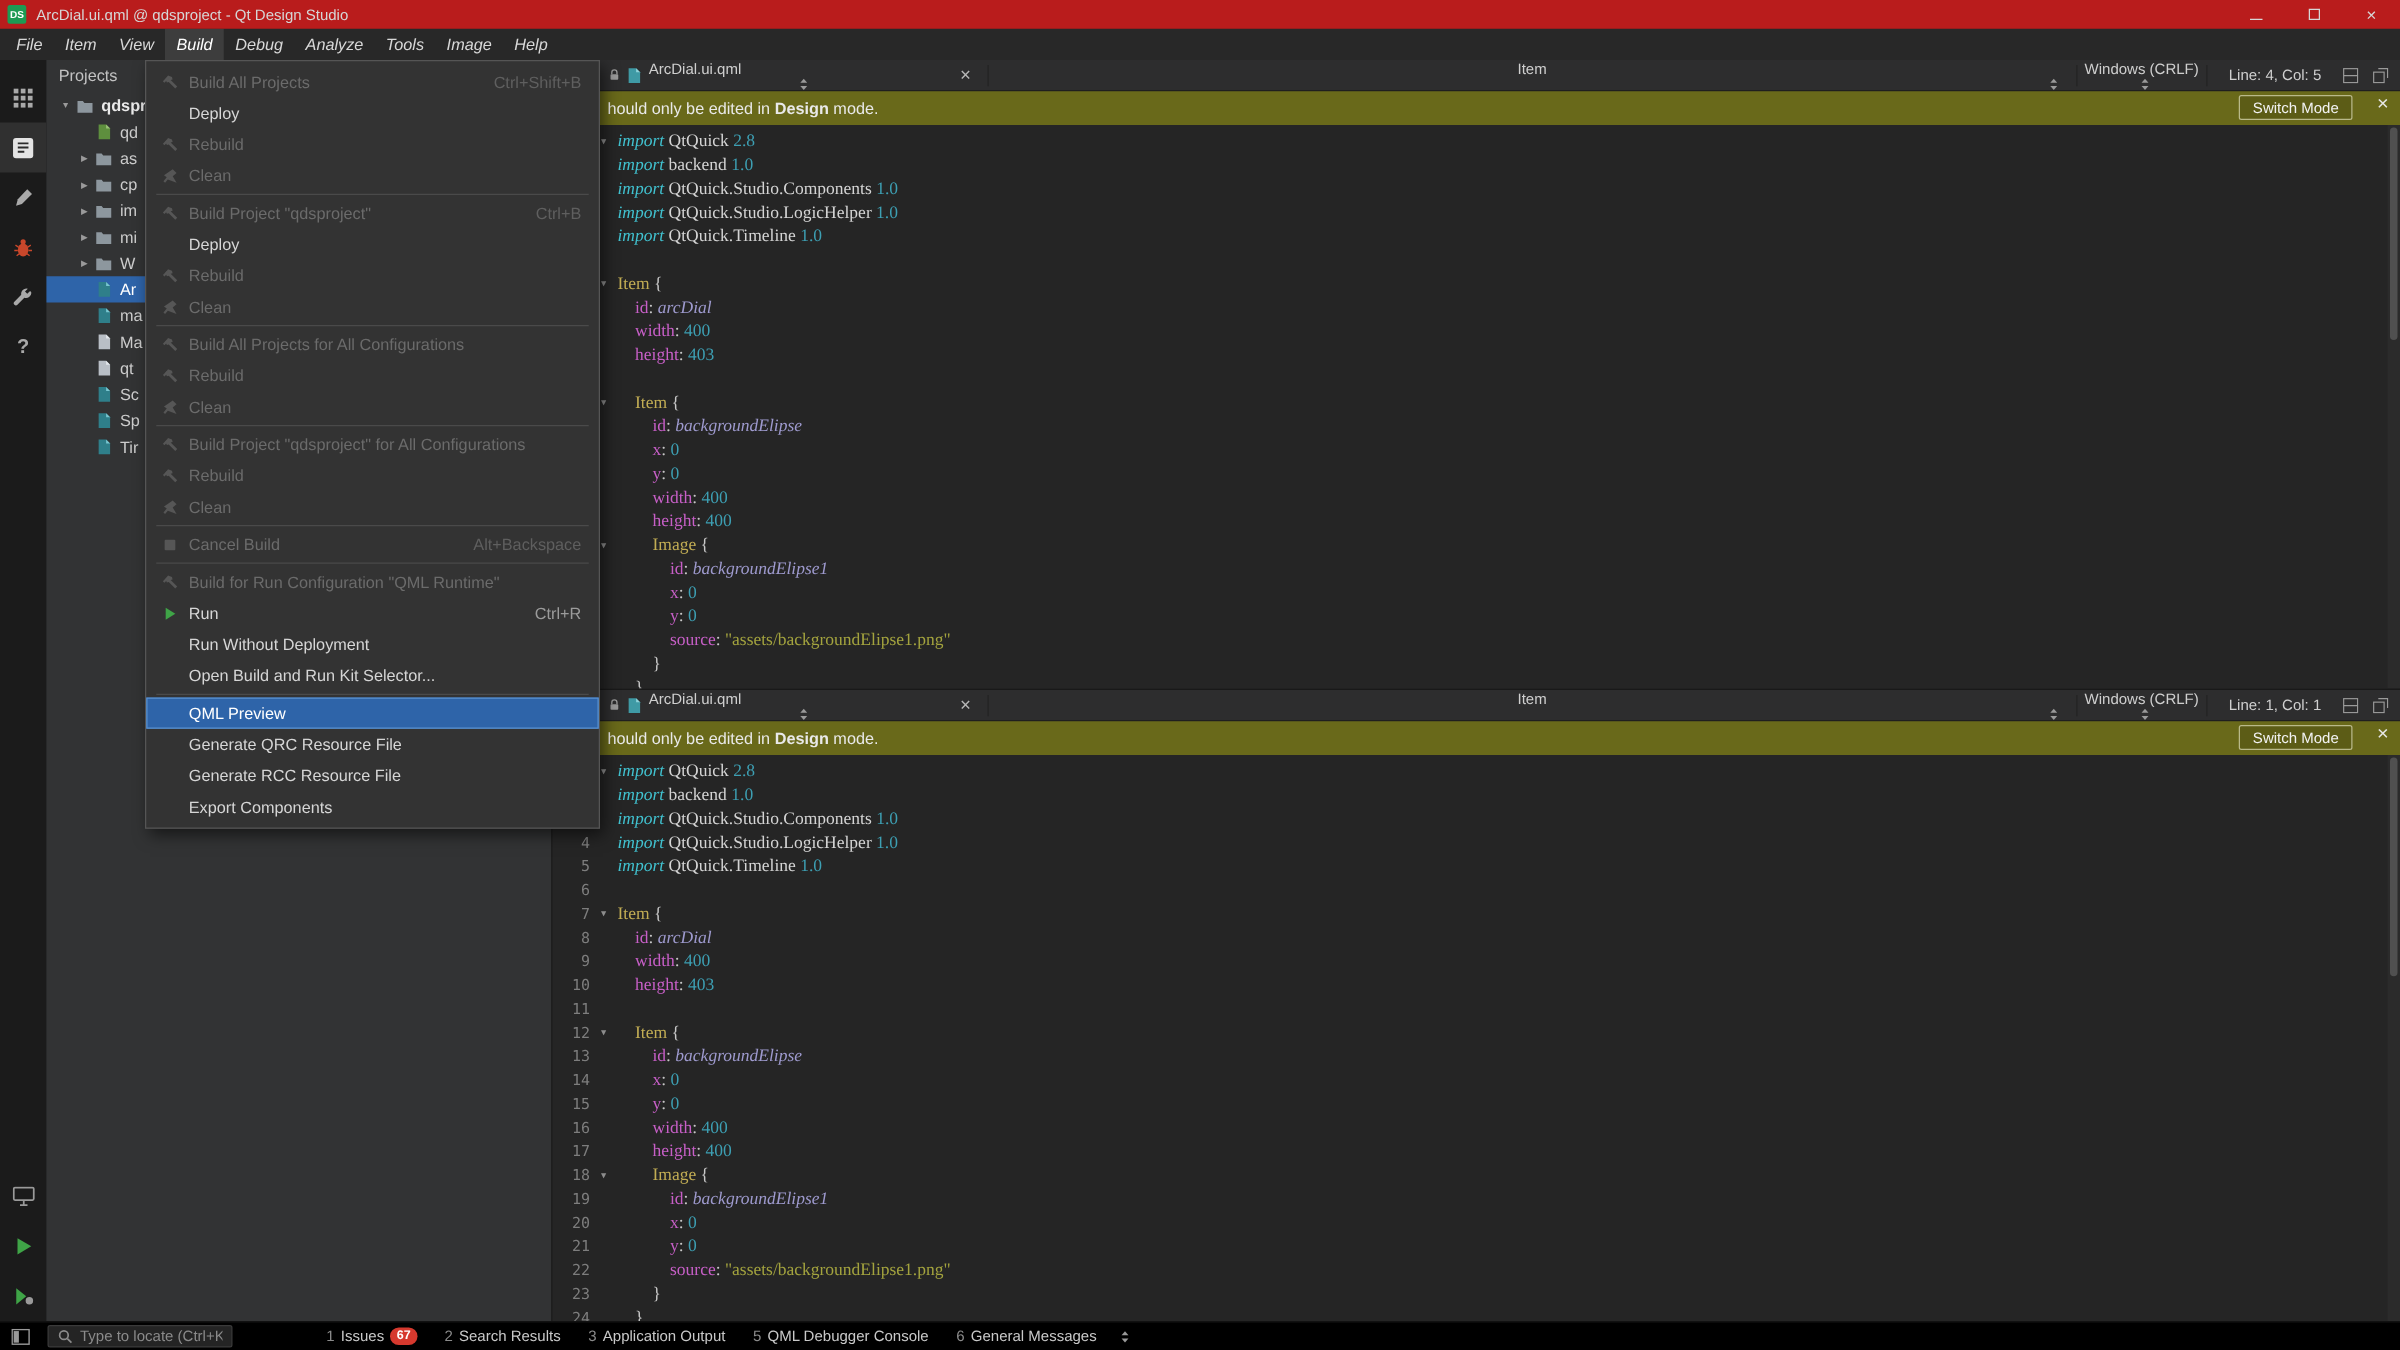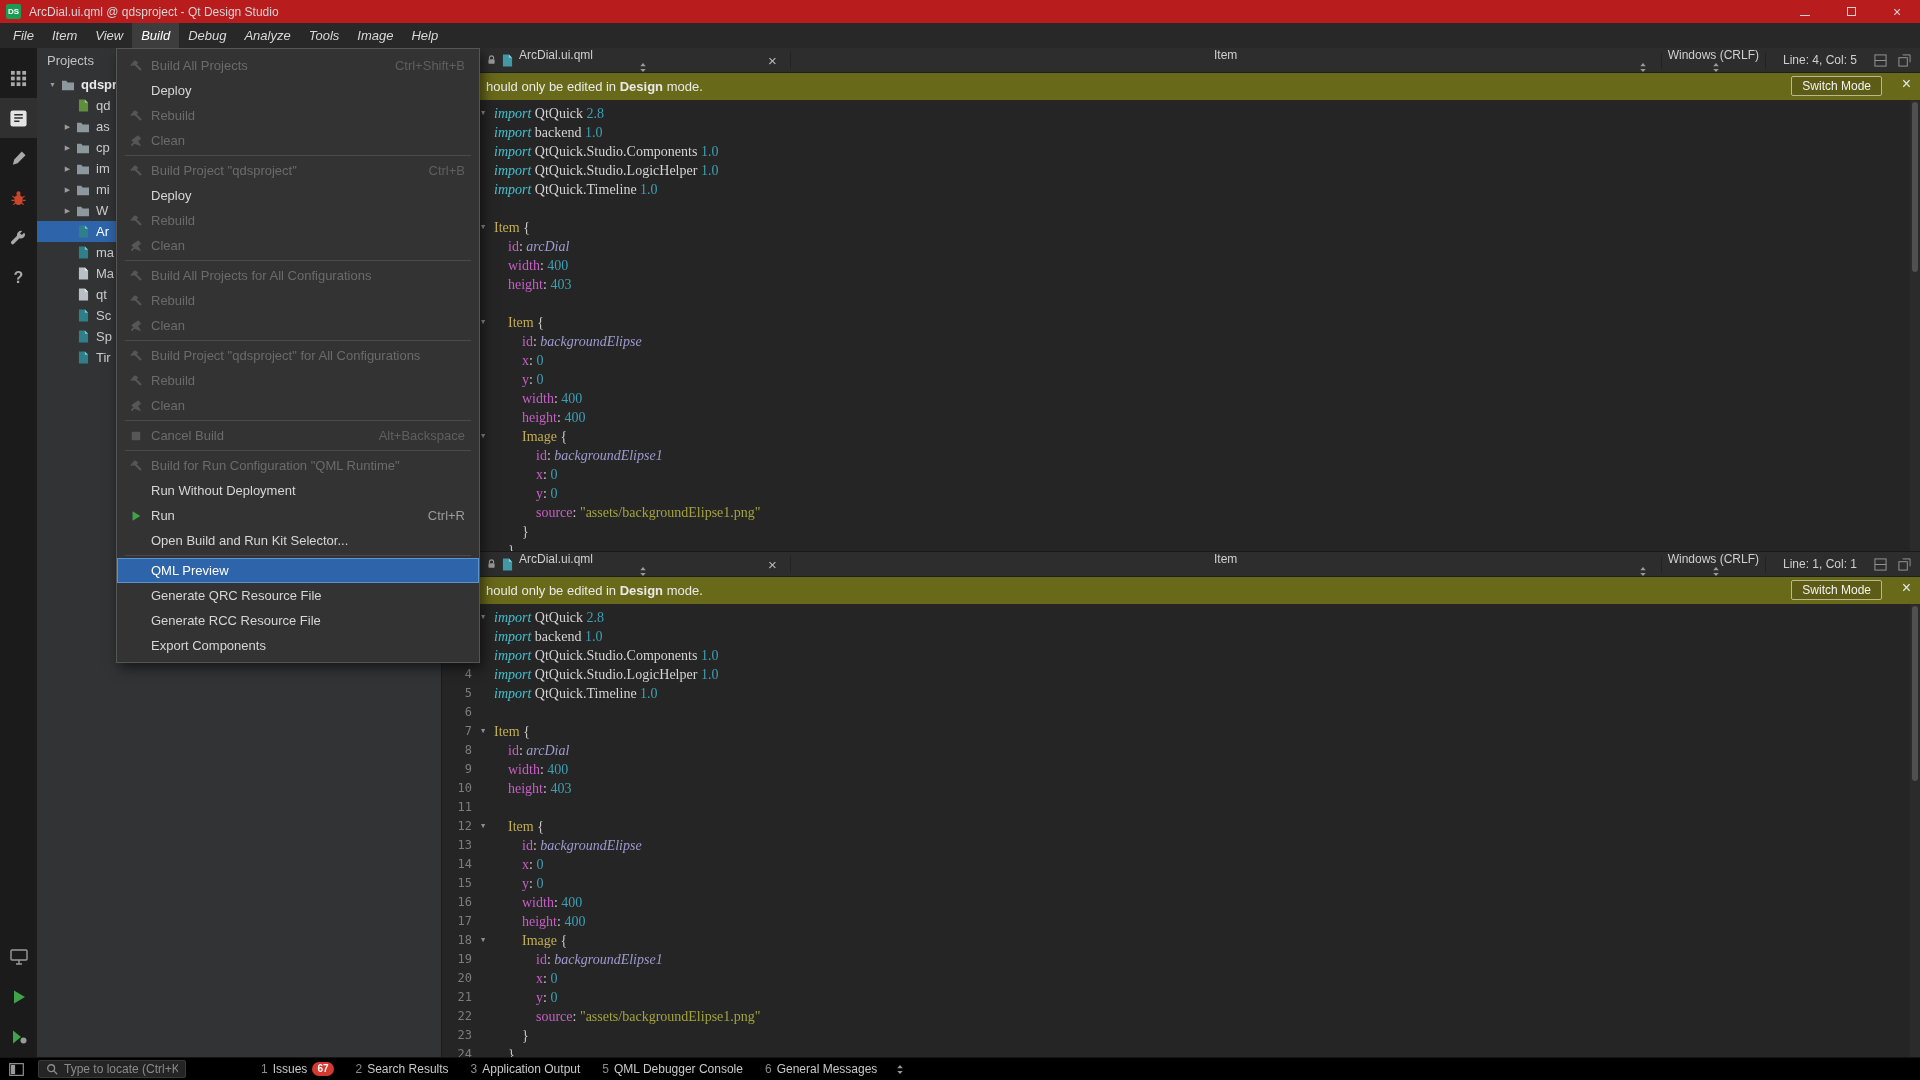--- a/index.html
+++ b/index.html
@@ -846,31 +846,31 @@
     <div class="bm-item disabled">
       <span class="bm-icon">
         <svg width="14" height="14" viewBox="0 0 16 16" fill="currentColor">
           <path d="M6.2 1.5 9.8 3l.6 2.2-1.8.5 6 6-1.8 1.8-6-6-1.6.5L3.6 5z"></path>
           <path d="M1.5 6.8 5 3.3l1.4 1.4-3.5 3.5z"></path>
         </svg>
       </span>
       <span class="bm-label">Build for Run Configuration "QML Runtime"</span>
     </div>
     <div class="bm-item">
+      <span class="bm-icon">
+        <svg width="12" height="12" viewBox="0 0 14 14">
+          <path d="M3 1.5 12 7 3 12.5z" fill="#3fa447"></path>
+        </svg>
+      </span>
+      <span class="bm-label">Run</span>
+      <span class="bm-shortcut">Ctrl+R</span>
+    </div>
+    <div class="bm-item">
       <span class="bm-icon"></span>
       <span class="bm-label">Run Without Deployment</span>
-    </div>
-    <div class="bm-item">
-      <span class="bm-icon">
-        <svg width="12" height="12" viewBox="0 0 14 14">
-          <path d="M3 1.5 12 7 3 12.5z" fill="#3fa447"></path>
-        </svg>
-      </span>
-      <span class="bm-label">Run</span>
-      <span class="bm-shortcut">Ctrl+R</span>
     </div>
     <div class="bm-item">
       <span class="bm-icon"></span>
       <span class="bm-label">Open Build and Run Kit Selector...</span>
     </div>
     <div class="bm-sep"></div>
     <div class="bm-item hl">
       <span class="bm-icon"></span>
       <span class="bm-label">QML Preview</span>
     </div>

